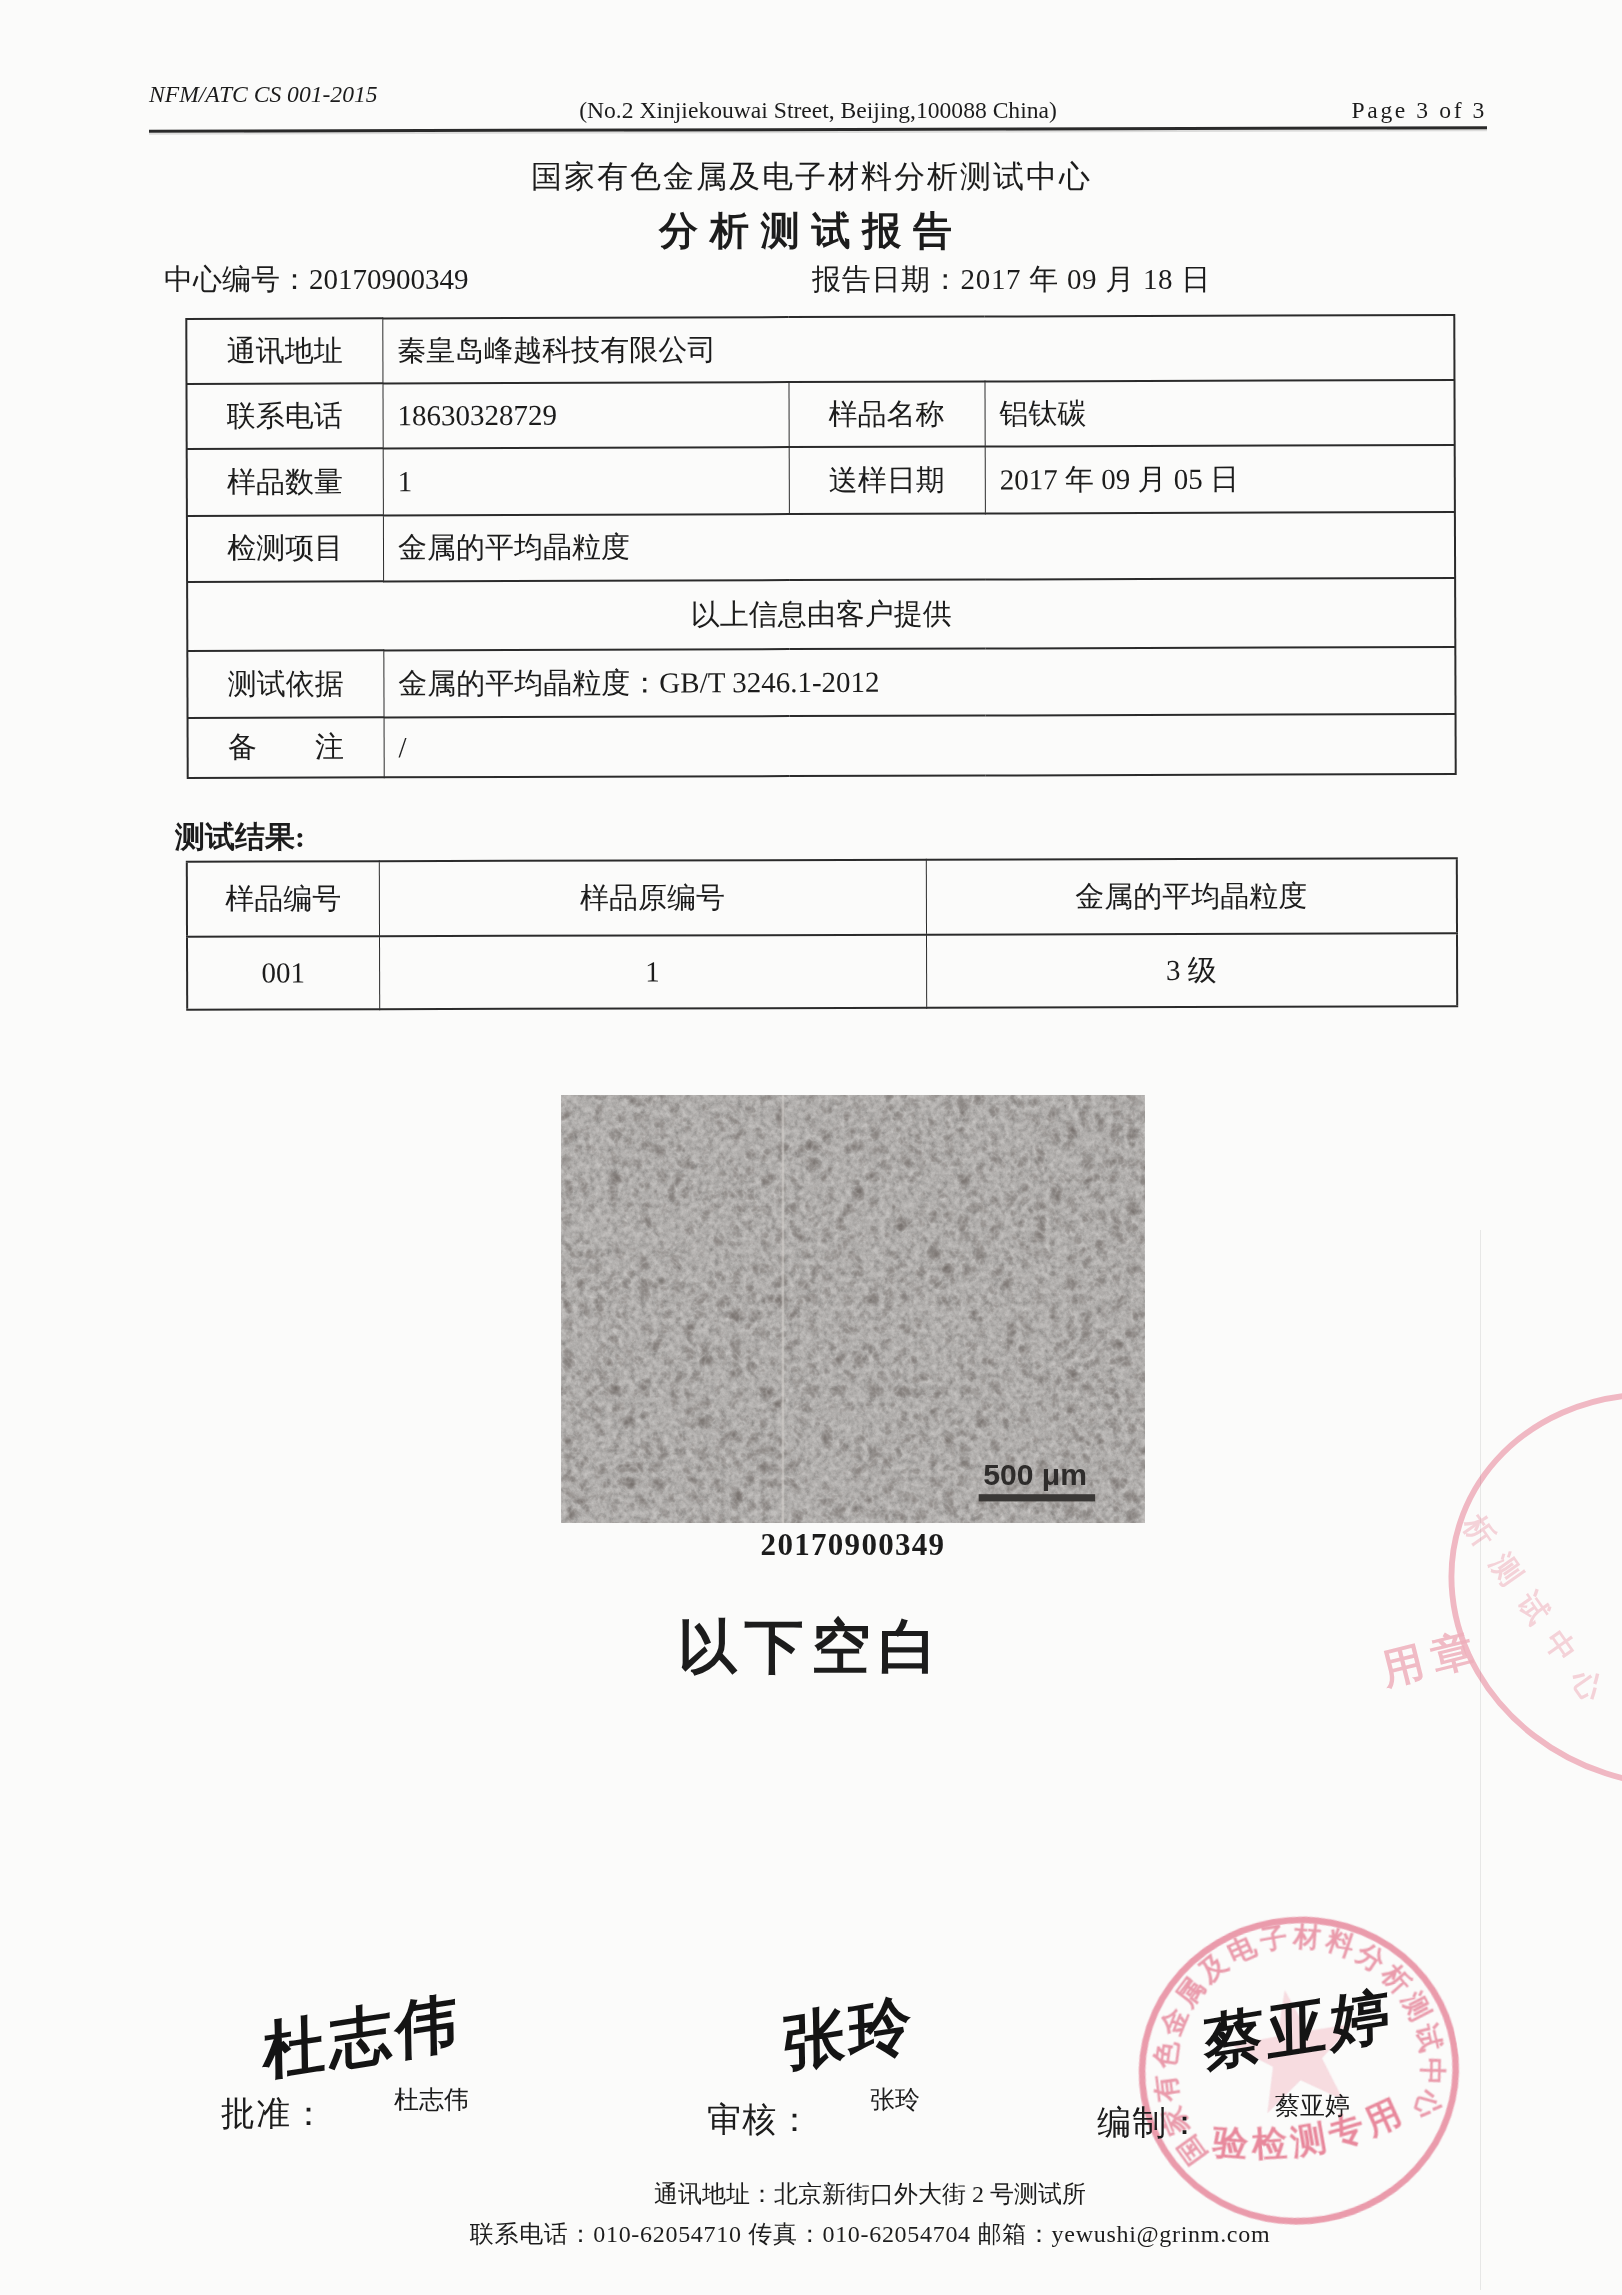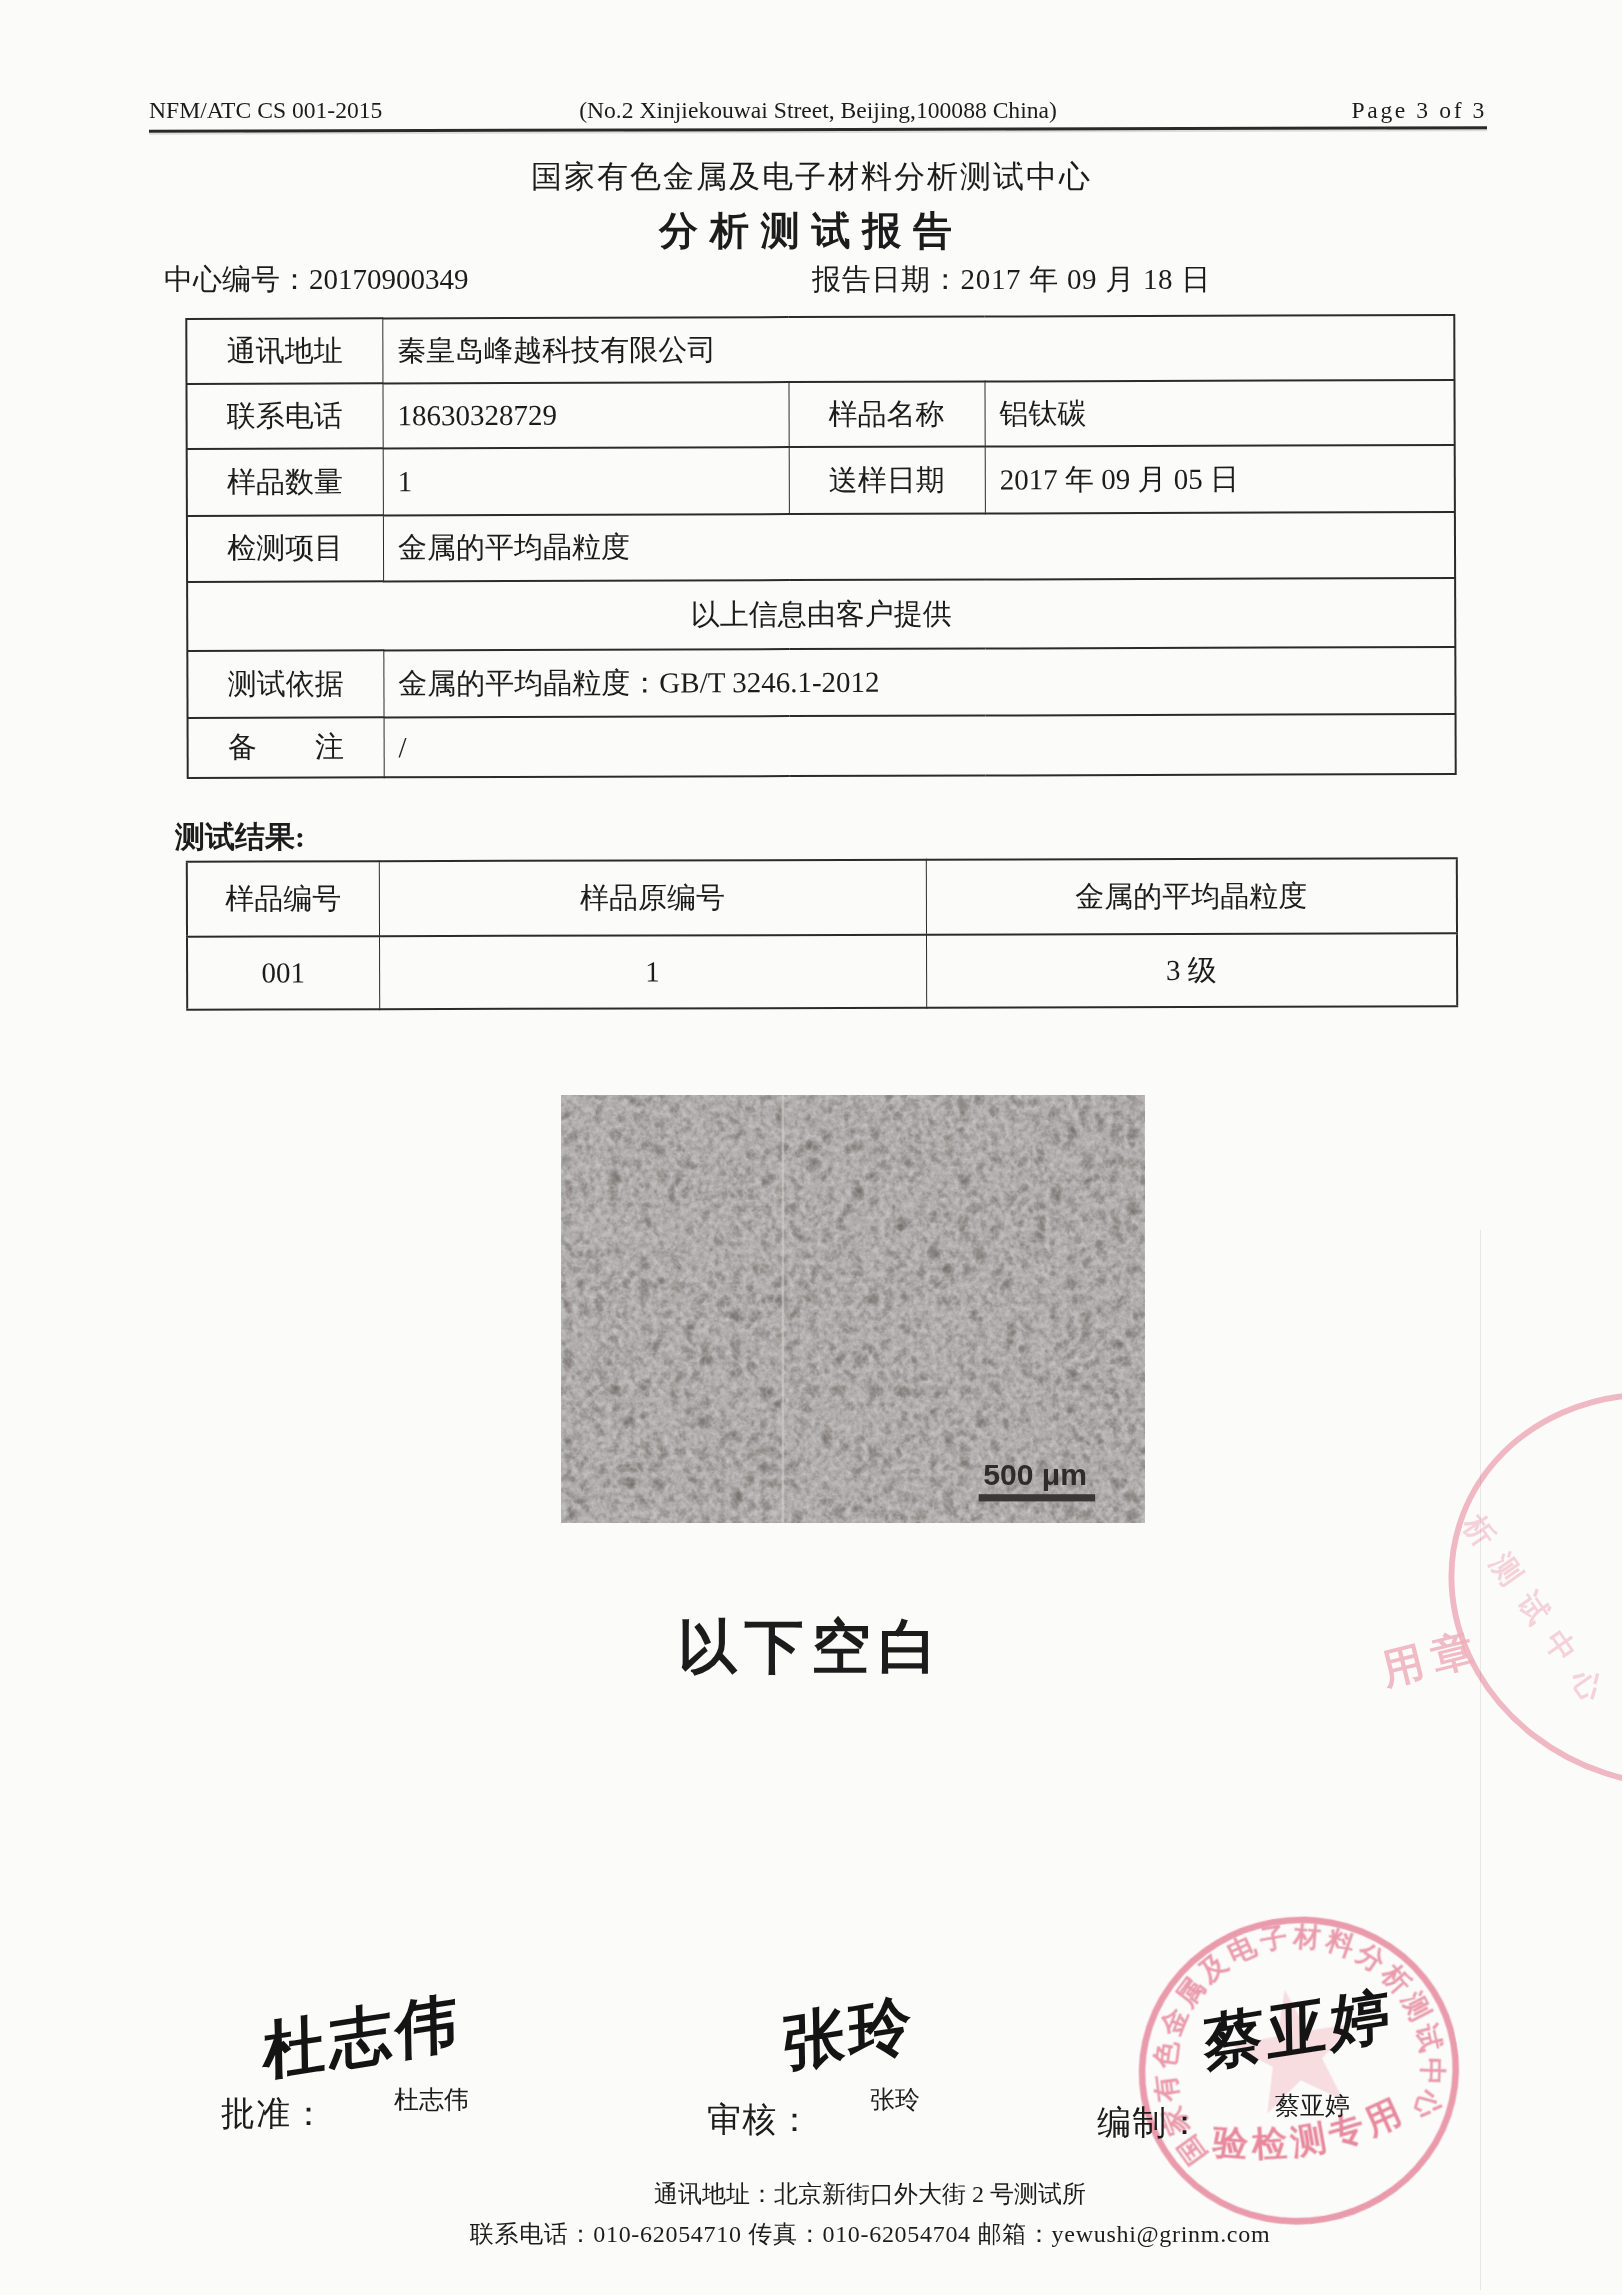--- a/index.html
+++ b/index.html
@@ -8,21 +8,21 @@
     width:1623px;height:2295px;
     margin:0 auto;
     background:#fbfbfa;
     overflow:hidden;
     font-family:"Liberation Serif","DejaVu Serif",serif;
     color:#1c1c1c;
   }
 
   
   .runhead{position:absolute;top:93px;left:149px;right:136px;height:34px;font-size:23.6px;}
-  .runhead .left{position:absolute;left:0;bottom:3px;}
+  .runhead .left{position:absolute;left:0;bottom:19px;font-style:italic;}
   .runhead .center{position:absolute;left:0;right:0;bottom:2.6px;text-align:center;}
   .runhead .right{position:absolute;right:0;bottom:2.6px;letter-spacing:2.6px;}
   .rule{position:absolute;top:128px;left:149px;right:136px;height:0;
         border-top:3.3px solid #2a2a2a; box-shadow:0 2px 0 rgba(0,0,0,0.12);
         transform:rotate(-0.15deg);}
 
   
   .org-title{position:absolute;top:156px;left:0;right:0;text-align:center;
              font-size:31px;letter-spacing:2px;}
   .report-title{position:absolute;top:204px;left:0;right:0;text-align:center;
@@ -170,20 +170,21 @@
         </filter>
       </defs>
       <rect width="892" height="654" fill="#a7a29e"></rect>
       <rect width="892" height="654" filter="url(#grainNoise)" opacity="0.5"></rect>
       <rect width="892" height="654" filter="url(#grainWeb)" opacity="0.85"></rect>
       <rect x="337" y="0" width="4" height="654" fill="#d6d1cd" opacity="0.55"></rect>
       <text x="645" y="596" font-size="46" font-weight="bold" fill="#2e2c2b" font-family="Liberation Sans, sans-serif">500 μm</text>
       <rect x="638" y="610" width="178" height="11" fill="#3a3836"></rect>
     </svg>
   </div>
+  <div class="micro-caption">20170900349</div>
 
   <div class="blank-note">以下空白</div>
 
   <svg class="stamp-layer" width="1623" height="2295" viewBox="0 0 2480 3508">
 
     <g opacity="0.72">
       <ellipse cx="2545" cy="2430" rx="330" ry="295" fill="none" stroke="#ec9fae" stroke-width="9" transform="rotate(18 2545 2430)"></ellipse>
       <text x="2235" y="2330" font-size="46" fill="#ec9fae" opacity="0.6" letter-spacing="26" transform="rotate(55 2235 2330)" font-weight="bold">析测试中心</text>
       <text x="2118" y="2575" font-size="64" fill="#ea93a4" opacity="0.85" letter-spacing="14" transform="rotate(-14 2118 2575)" font-weight="bold">用章</text>
     </g>

